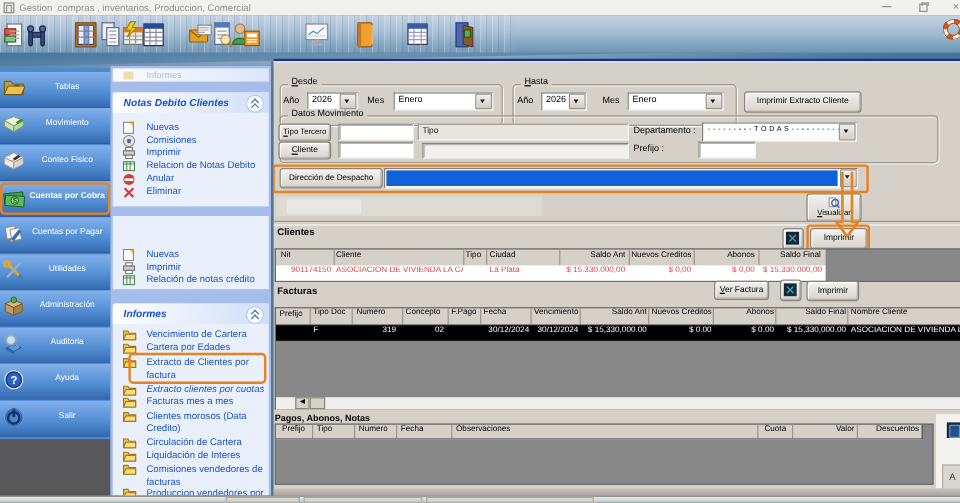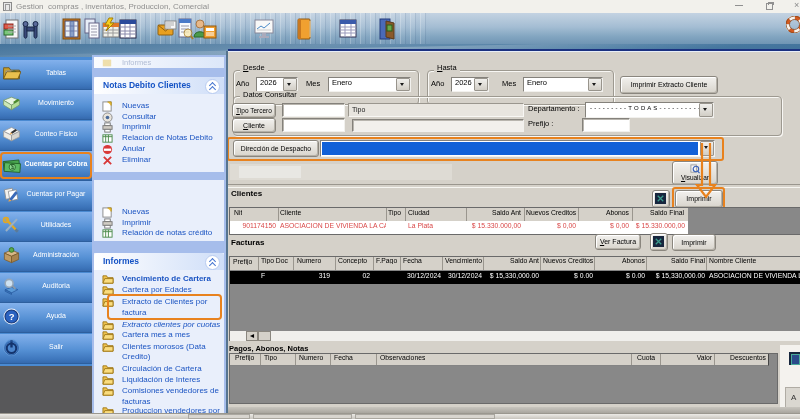--- a/index.html
+++ b/index.html
@@ -9,21 +9,21 @@
 .sunk{position:absolute;background:#fff;border-top:1px solid #84817b;border-left:1px solid #84817b;border-bottom:1px solid #f2f1ee;border-right:1px solid #f2f1ee;box-shadow:inset 1px 1px 0 #b8b5ae;}
 .gb{position:absolute;border:1px solid #9d9990;border-radius:4px;box-shadow:1px 1px 0 #f8f7f4, inset 1px 1px 0 #f8f7f4;}
 .gbl{position:absolute;background:#d5d1c9;font-size:7.5px;color:#000;padding:0 3px;line-height:8px;}
 .lbl{position:absolute;font-size:7.5px;color:#000;white-space:nowrap;}
 .combo{position:absolute;background:#fff;border-top:1px solid #84817b;border-left:1px solid #84817b;border-bottom:1px solid #f2f1ee;border-right:1px solid #f2f1ee;}
 .cbtn{position:absolute;right:0px;top:0px;bottom:0px;width:12px;background:linear-gradient(#f0efec,#d2cec6);border:1px solid #98948c;border-radius:1px;}
 .cbtn:after{content:"";position:absolute;left:2.5px;top:4px;border-left:2.8px solid transparent;border-right:2.8px solid transparent;border-top:3.2px solid #1a1a1a;}
 .th{position:absolute;font-size:6.8px;color:#000;white-space:nowrap;overflow:hidden;}
 .tp-item{position:absolute;font-size:8px;color:#1b54c2;white-space:nowrap;}
 .tp-head{position:absolute;left:0;width:100%;height:17px;background:linear-gradient(90deg,#ffffff,#cfdef8);border-radius:3px 3px 0 0;}
-.tp-head b{position:absolute;left:9px;top:3px;font-size:8.5px;color:#1553c5;}
+.tp-head b{position:absolute;left:9px;top:3px;font-size:8.5px;color:#1553c5;font-style:italic;}
 .chev{position:absolute;right:4px;top:2px;width:13px;height:13px;border-radius:50%;background:#fff;border:1px solid #b8cbf0;}
 .chev:before{content:"";position:absolute;left:3.5px;top:2.5px;width:4px;height:4px;border-left:1.5px solid #4575d0;border-top:1.5px solid #4575d0;transform:rotate(45deg);}
 .chev:after{content:"";position:absolute;left:3.5px;top:6.5px;width:4px;height:4px;border-left:1.5px solid #4575d0;border-top:1.5px solid #4575d0;transform:rotate(45deg);}
 .sbtext{position:absolute;left:22px;right:2px;text-align:center;color:#fff;font-size:7px;}
 .sbrow{position:absolute;left:0;width:92px;height:30px;background:linear-gradient(#83b1ec,#5590d4 55%,#3c74ba 90%,#356aae);border-bottom:1.5px solid #2d5f9e;box-sizing:border-box;}
 .sbic{position:absolute;left:2px;width:19px;height:19px;}
 </style>
 </head>
 <body>
 
@@ -228,21 +228,21 @@
       </svg>
       <span style="position:absolute;left:28px;top:1px;font-size:7.5px;color:#b0bcd4;">Informes</span>
     </div>
 
   <div class="ab" style="left:2px;top:22px;width:130px;height:95px;background:#e9effb;">
     <div class="tp-head">
         <b>Notas Debito Clientes</b>
         <div class="chev"></div>
       </div>
     <div class="tp-item" style="left:28px;top:24px;">Nuevas</div>
-    <div class="tp-item" style="left:28px;top:34.5px;">Consultar</div>
+    <div class="tp-item" style="left:28px;top:34.5px;">Comisiones</div>
     <div class="tp-item" style="left:28px;top:45px;">Imprimir</div>
     <div class="tp-item" style="left:28px;top:56px;">Relacion de Notas Debito</div>
     <div class="tp-item" style="left:28px;top:66.5px;">Anular</div>
     <div class="tp-item" style="left:28px;top:77.5px;">Eliminar</div>
     <svg class="ab" style="left:8px;top:24px;width:11px;height:11px" viewBox="0 0 12 12">
         <rect x="1" y="1" width="9" height="10" fill="#fff" stroke="#888"></rect>
         <path d="M6 1 L10 1 L10 5" fill="#f5c33a" stroke="#b8901a"></path>
       </svg>
     <svg class="ab" style="left:8px;top:34.5px;width:11px;height:11px" viewBox="0 0 12 12">
         <circle cx="6" cy="6" r="5" fill="#e8e4dc" stroke="#888"></circle>
@@ -283,26 +283,26 @@
         <rect x="1" y="2" width="10" height="8" fill="#fff" stroke="#4a8a4a"></rect>
         <path d="M1 4 L11 4 M4 2 L4 10 M7 2 L7 10" stroke="#4a8a4a"></path>
       </svg>
   </div>
 
   <div class="ab" style="left:2px;top:198px;width:130px;height:160px;background:#e9effb;">
     <div class="tp-head">
         <b>Informes</b>
         <div class="chev"></div>
       </div>
-    <div class="tp-item" style="left:28px;top:21px;font-weight:bold;">Vencimiento de Cartera</div>
+    <div class="tp-item" style="left:28px;top:21px;">Vencimiento de Cartera</div>
     <div class="tp-item" style="left:28px;top:31.5px;">Cartera por Edades</div>
     <div class="tp-item" style="left:28px;top:43.5px;">Extracto de Clientes por</div>
     <div class="tp-item" style="left:28px;top:54.5px;">factura</div>
     <div class="tp-item" style="left:28px;top:66.5px;font-style:italic;">Extracto clientes por cuotas</div>
-    <div class="tp-item" style="left:28px;top:77px;">Cartera mes a mes</div>
+    <div class="tp-item" style="left:28px;top:77px;">Facturas mes a mes</div>
     <div class="tp-item" style="left:28px;top:88.5px;">Clientes morosos (Data</div>
     <div class="tp-item" style="left:28px;top:99px;">Credito)</div>
     <div class="tp-item" style="left:28px;top:110.5px;">Circulación de Cartera</div>
     <div class="tp-item" style="left:28px;top:121.5px;">Liquidación de Interes</div>
     <div class="tp-item" style="left:28px;top:132.5px;">Comisiones vendedores de</div>
     <div class="tp-item" style="left:28px;top:143.5px;">facturas</div>
     <div class="tp-item" style="left:28px;top:153px;">Produccion vendedores por</div>
     <svg class="ab" style="left:8px;top:21px;width:12px;height:11px" viewBox="0 0 13 12">
         <path d="M1 2 L5 2 L6 4 L12 4 L12 10 L1 10 Z" fill="#f0c34e" stroke="#a07818"></path>
         <path d="M1 10 L3 5 L12 5 L12 10 Z" fill="#fadc7e" stroke="#a07818"></path>
@@ -374,21 +374,21 @@
     </div>
   <div class="lbl" style="left:274px;top:28px;">Mes</div>
   <div class="combo" style="left:295px;top:26px;width:78px;height:13px;">
       <span style="position:absolute;left:3px;top:0px;font-size:7.5px;">Enero</span>
       <div class="cbtn"></div>
     </div>
 
   <div class="btn" style="left:392px;top:25px;width:96px;height:16px;line-height:16px;font-size:7px;">Imprimir Extracto Cliente</div>
 
   <div class="gb" style="left:5px;top:45px;width:547px;height:38px;"></div>
-  <div class="gbl" style="left:12px;top:40px;">Datos Consultar</div>
+  <div class="gbl" style="left:12px;top:40px;">Datos Movimiento</div>
   <div class="btn" style="left:4px;top:52px;width:42px;height:13px;line-height:13px;font-size:6.5px;overflow:hidden;"><u>T</u>ipo Tercero</div>
   <div class="sunk" style="left:54px;top:52px;width:61px;height:12px;"></div>
   <div class="ab" style="left:120px;top:52px;width:174px;height:12px;background:#e8e5df;border:1px solid #9a968e;border-bottom-color:#f8f7f4;border-right-color:#f8f7f4;">
       <span style="position:absolute;left:3px;top:2px;font-size:7px;color:#222;">Tipo</span>
     </div>
   <div class="lbl" style="left:300px;top:53px;">Departamento :</div>
   <div class="combo" style="left:357px;top:51px;width:127px;height:14px;">
       <span style="position:absolute;left:4px;top:2px;font-size:6px;letter-spacing:0.3px;">- - - - - - - - - T O D A S - - - - - - - - - -</span>
       <div class="cbtn"></div>
     </div>

